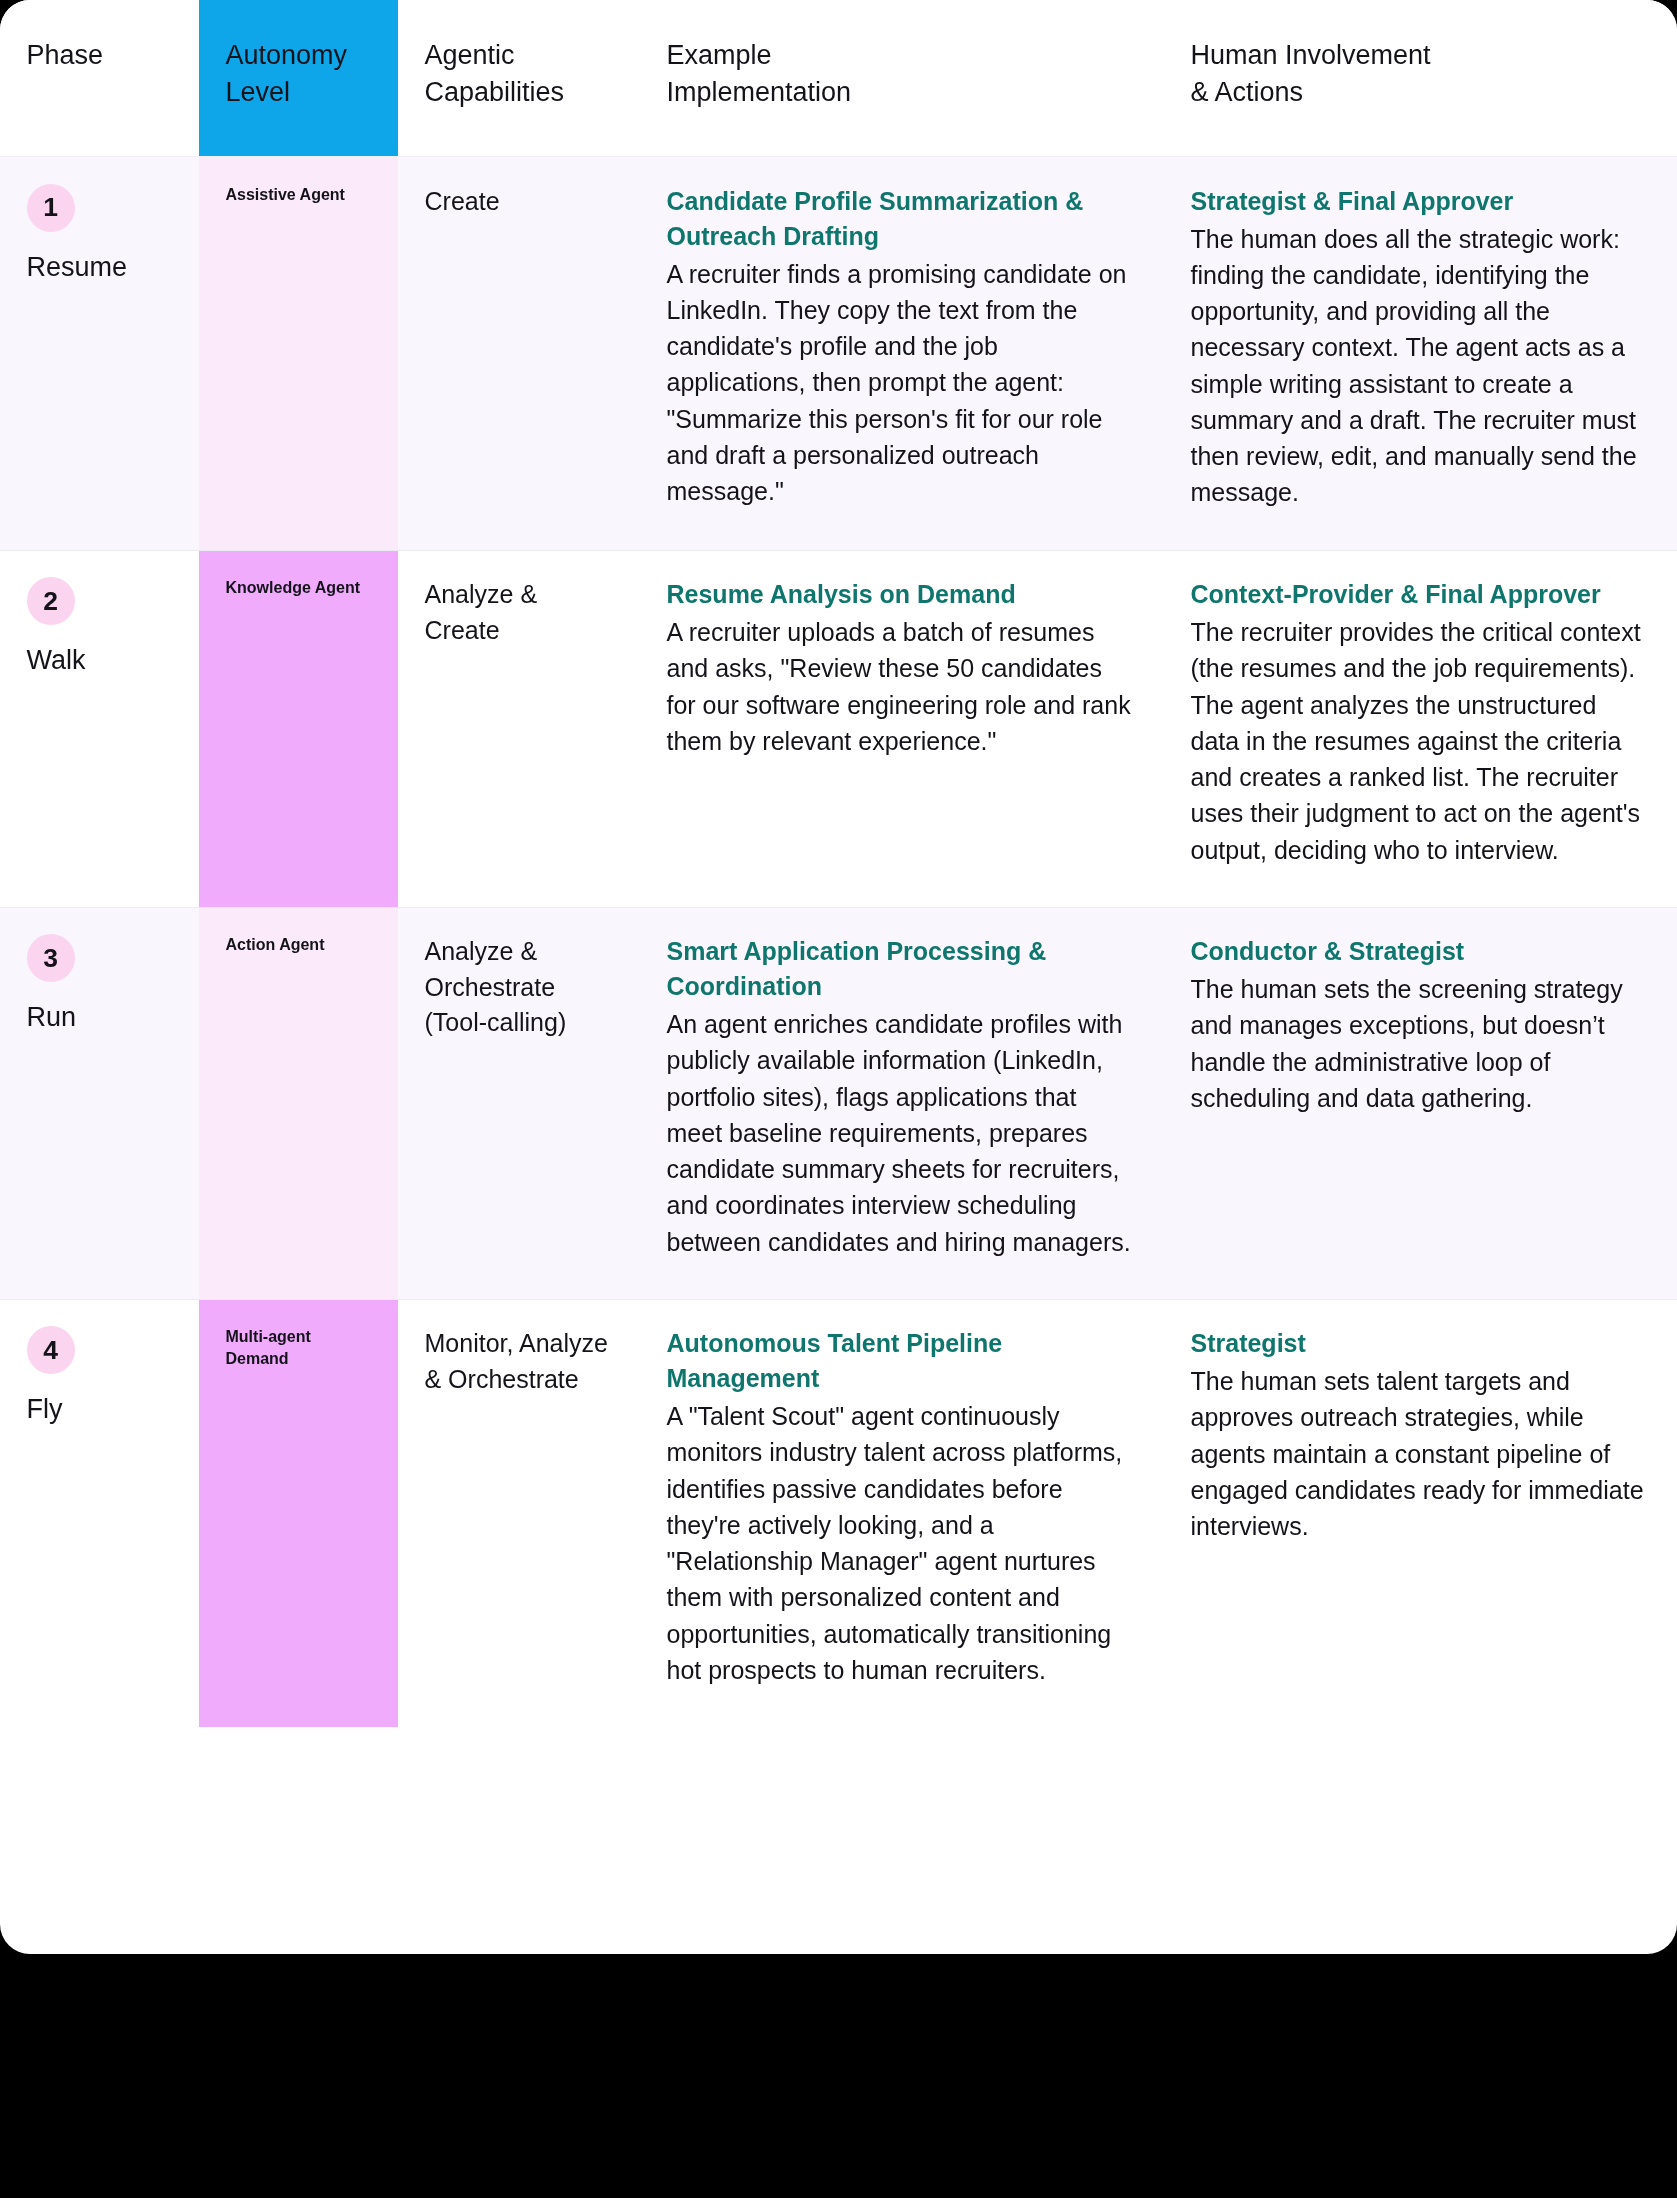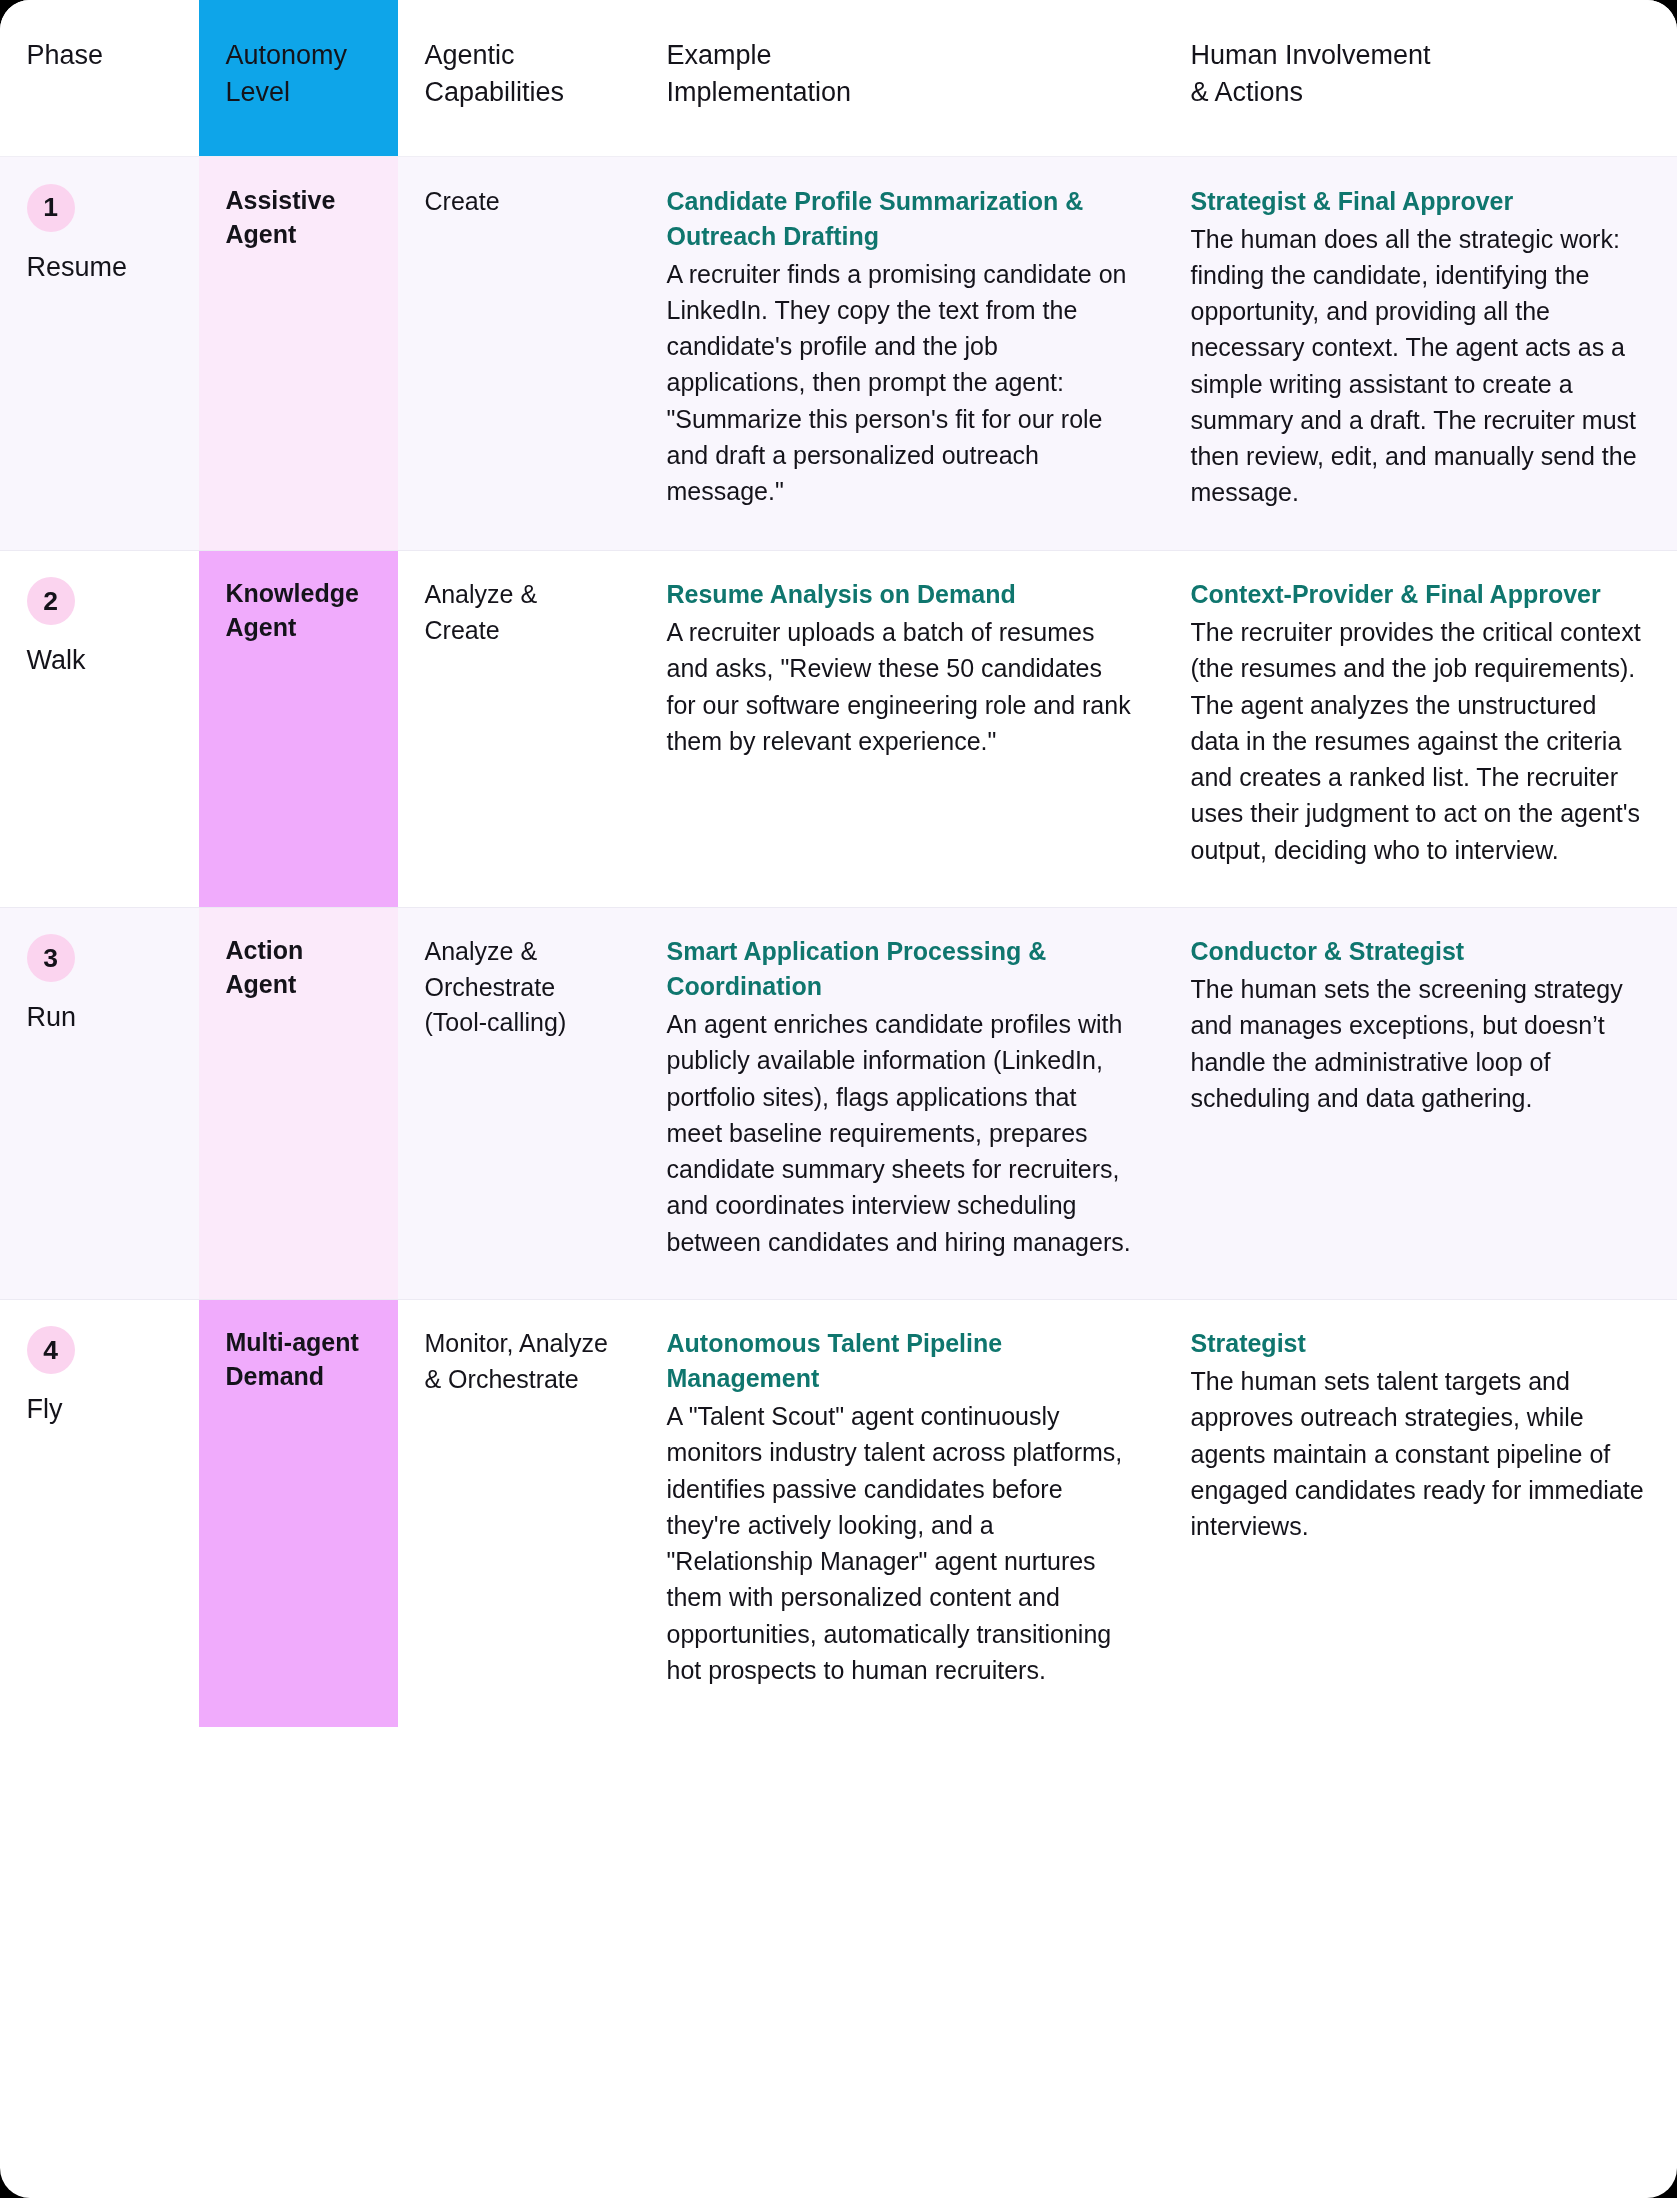--- a/index.html
+++ b/index.html
@@ -11,21 +11,21 @@
     width: 1677px;
     height: 2198px;
     font-family: "Liberation Sans", sans-serif;
     overflow: hidden;
   }
   .table-card {
     position: absolute;
     left: 0;
     top: 0;
     width: 1677px;
-    height: 2198px;
+    height: 1954px;
     background: #ffffff;
     border-radius: 30px;
     overflow: hidden;
     box-sizing: border-box;
   }
   table.matrix {
     width: 1677px;
     border-collapse: collapse;
     table-layout: fixed;
   }
@@ -83,21 +83,21 @@
   }
   .phase-name {
     font-size: 27px;
     font-weight: 400;
     color: #14131a;
     line-height: 1.3;
   }
 
   
   .autonomy-label {
-    font-size: 25px;
+    font-size: 16px;
     font-weight: 700;
     line-height: 1.35;
     color: #14131a;
     max-width: 154px;
   }
 
   
   .caps-text {
     font-size: 25px;
     font-weight: 400;

